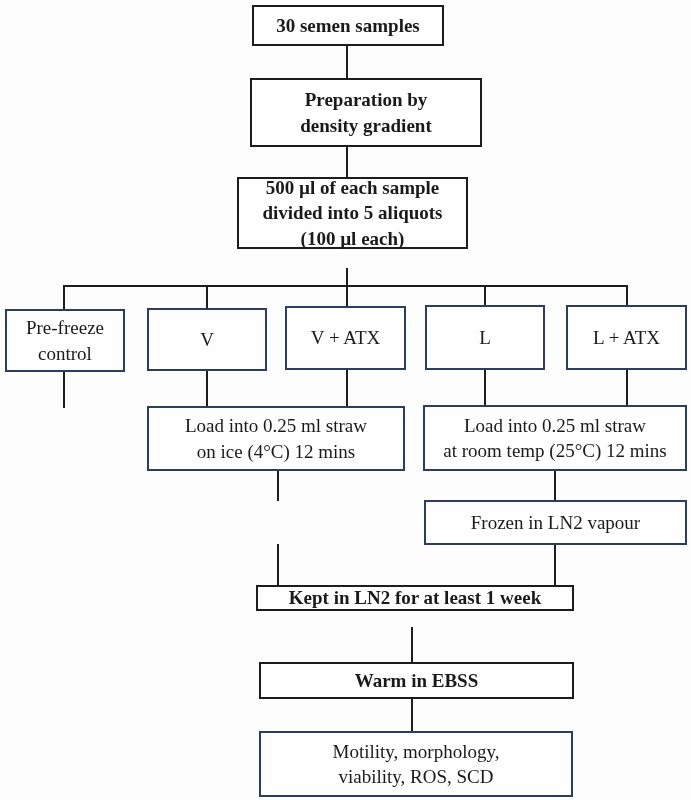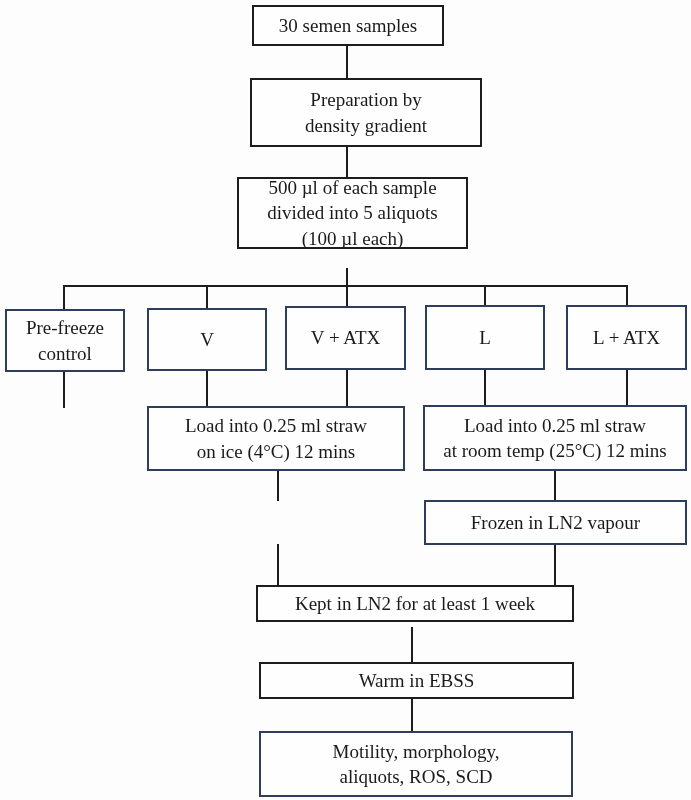--- a/index.html
+++ b/index.html
@@ -22,21 +22,21 @@
     display: flex;
     align-items: center;
     justify-content: center;
     text-align: center;
     white-space: pre-line;
     font-size: 19px;
     line-height: 1.32;
     background: #fefefe;
     z-index: 2;
   }
-  .b-black { border: 2px solid #1d1d1d; }
+  .b-black { border: 2px solid #1d1d1d; font-weight: bold; }
   .b-navy  { border: 2px solid #2e3d5c; }
   .vline, .hline {
     position: absolute;
     background: #1d1d1d;
     z-index: 1;
   }
   .vline { width: 2px; }
   .hline { height: 2px; }
 </style>
 </head>
@@ -67,26 +67,26 @@
 
   <div class="box b-navy" style="left:147px;top:406px;width:258px;height:65px">Load into 0.25 ml straw
 on ice (4°C) 12 mins</div>
 
   <div class="box b-navy" style="left:423px;top:405px;width:264px;height:66px">Load into 0.25 ml straw
 at room temp (25°C) 12 mins</div>
 
 
   <div class="box b-navy" style="left:424px;top:500px;width:263px;height:45px">Frozen in LN2 vapour</div>
 
-  <div class="box b-black" style="left:256px;top:585px;width:318px;height:37px">Kept in LN2 for at least 1 week</div>
+  <div class="box b-black" style="left:256px;top:585px;width:318px;height:26px">Kept in LN2 for at least 1 week</div>
 
   <div class="box b-black" style="left:259px;top:662px;width:315px;height:37px">Warm in EBSS</div>
 
   <div class="box b-navy" style="left:259px;top:731px;width:314px;height:66px">Motility, morphology,
-aliquots, ROS, SCD</div>
+viability, ROS, SCD</div>
 
   <div class="vline" style="left:346px;top:46px;height:32px"></div>
   <div class="vline" style="left:346px;top:147px;height:30px"></div>
   <div class="vline" style="left:346px;top:268px;height:19px"></div>
 
   <div class="hline" style="left:63px;top:285px;width:565px"></div>
 
   <div class="vline" style="left:63px;top:287px;height:22px"></div>
   <div class="vline" style="left:206px;top:287px;height:21px"></div>
   <div class="vline" style="left:346px;top:287px;height:19px"></div>

